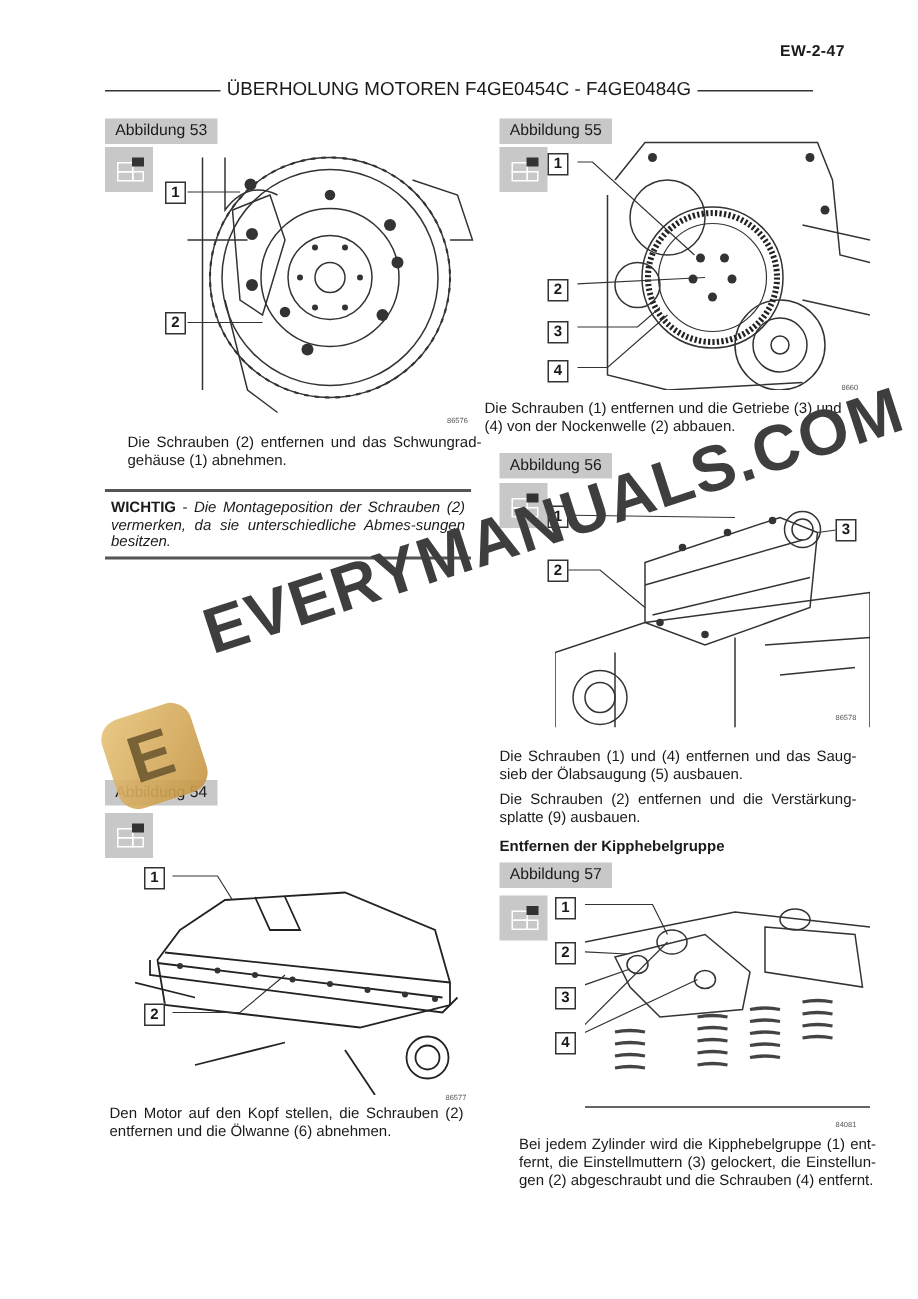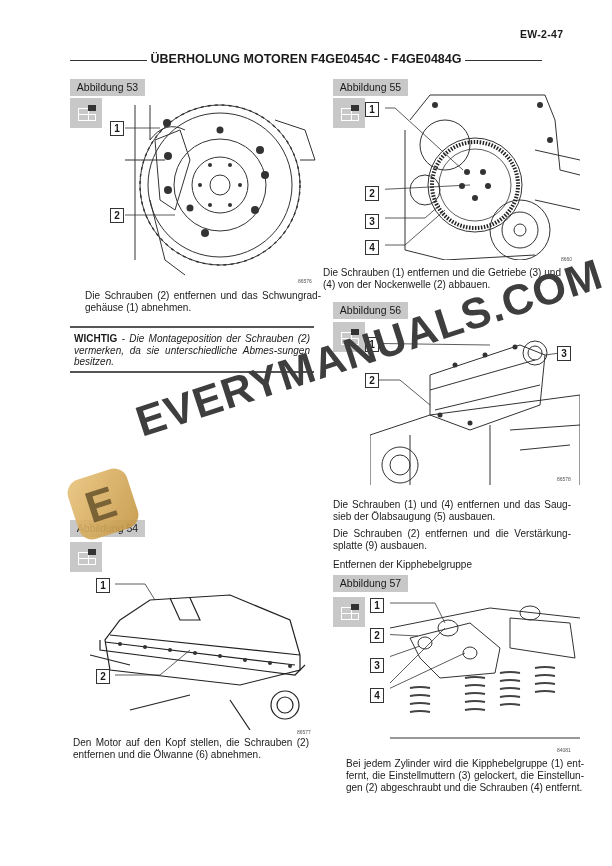--- a/index.html
+++ b/index.html
@@ -1,33 +1,33 @@
 <!DOCTYPE html>
 <html><head>
 <meta charset="utf-8">
 <style>
   html, body { margin:0; padding:0; background:#ffffff; }
   body { width:612px; height:866px; position:relative; overflow:hidden;
          font-family:"Liberation Sans", sans-serif; color:#1a1a1a; }
   .abs { position:absolute; }
   .page-number { left:520px; top:28px; font-size:10.5px; font-weight:bold; letter-spacing:0.3px; }
   .header-rule { top:60px; height:1.4px; background:#333; }
-  .page-title { left:0; width:612px; top:52px; text-align:center; font-size:12.5px; font-weight:bold; }
+  .page-title { left:0; width:612px; top:52px; text-align:center; font-size:12.5px; font-weight:normal; }
   .page-title span { background:#fff; padding:0 4px; }
   .fig-label { background:#c8c8c8; font-size:10.5px; padding:2px 6px 2px 6px; height:13px; line-height:13px;text-align:center; }
   .fig-icon { width:32px; height:30px; background:#c8c8c8; }
   .fig-icon .w1 { position:absolute; left:8px; top:10px; width:9px; height:5px; border:1px solid #fff; background:transparent; }
   .fig-icon .w2 { position:absolute; left:8px; top:16px; width:9px; height:5px; border:1px solid #fff; }
   .fig-icon .w3 { position:absolute; left:18px; top:16px; width:6px; height:5px; border:1px solid #fff; }
   .fig-icon .b1 { position:absolute; left:18px; top:7px; width:8px; height:6px; background:#333; }
   .fig-code { font-size:5px; color:#555; }
   .body-text { font-size:10px; line-height:12px; text-align:justify; }
   .note-box { border-top:2px solid #555; border-bottom:2px solid #555; padding:5px 4px 3px 4px; font-size:10px; line-height:11.5px; text-align:justify; }
   .note-box i { font-style:italic; }
-  .sub-heading { font-size:10px; font-weight:normal; }
+  .sub-heading { font-size:10px; font-weight:bold; }
   .callout { position:absolute; border:1px solid #333; background:#fff; font-size:10px; font-weight:bold;
              width:12px; height:13px; line-height:13px; text-align:center; }
   svg.illus { position:absolute; }
   .wm-text { position:absolute; left:130px; top:400px; font-size:43px; font-weight:bold; color:#3e3e3e;
              transform:rotate(-18deg); transform-origin:left top; letter-spacing:1px; white-space:nowrap; }
   .wm-logo { position:absolute; left:72px; top:473px; width:62px; height:62px; border-radius:14px;
              background:linear-gradient(135deg,#e8c37a,#c59542); transform:rotate(-18deg); opacity:0.9; }
   .wm-logo .e { position:absolute; left:14px; top:6px; font-size:44px; font-weight:bold; color:#6b5220; }
 </style>
 </head>

